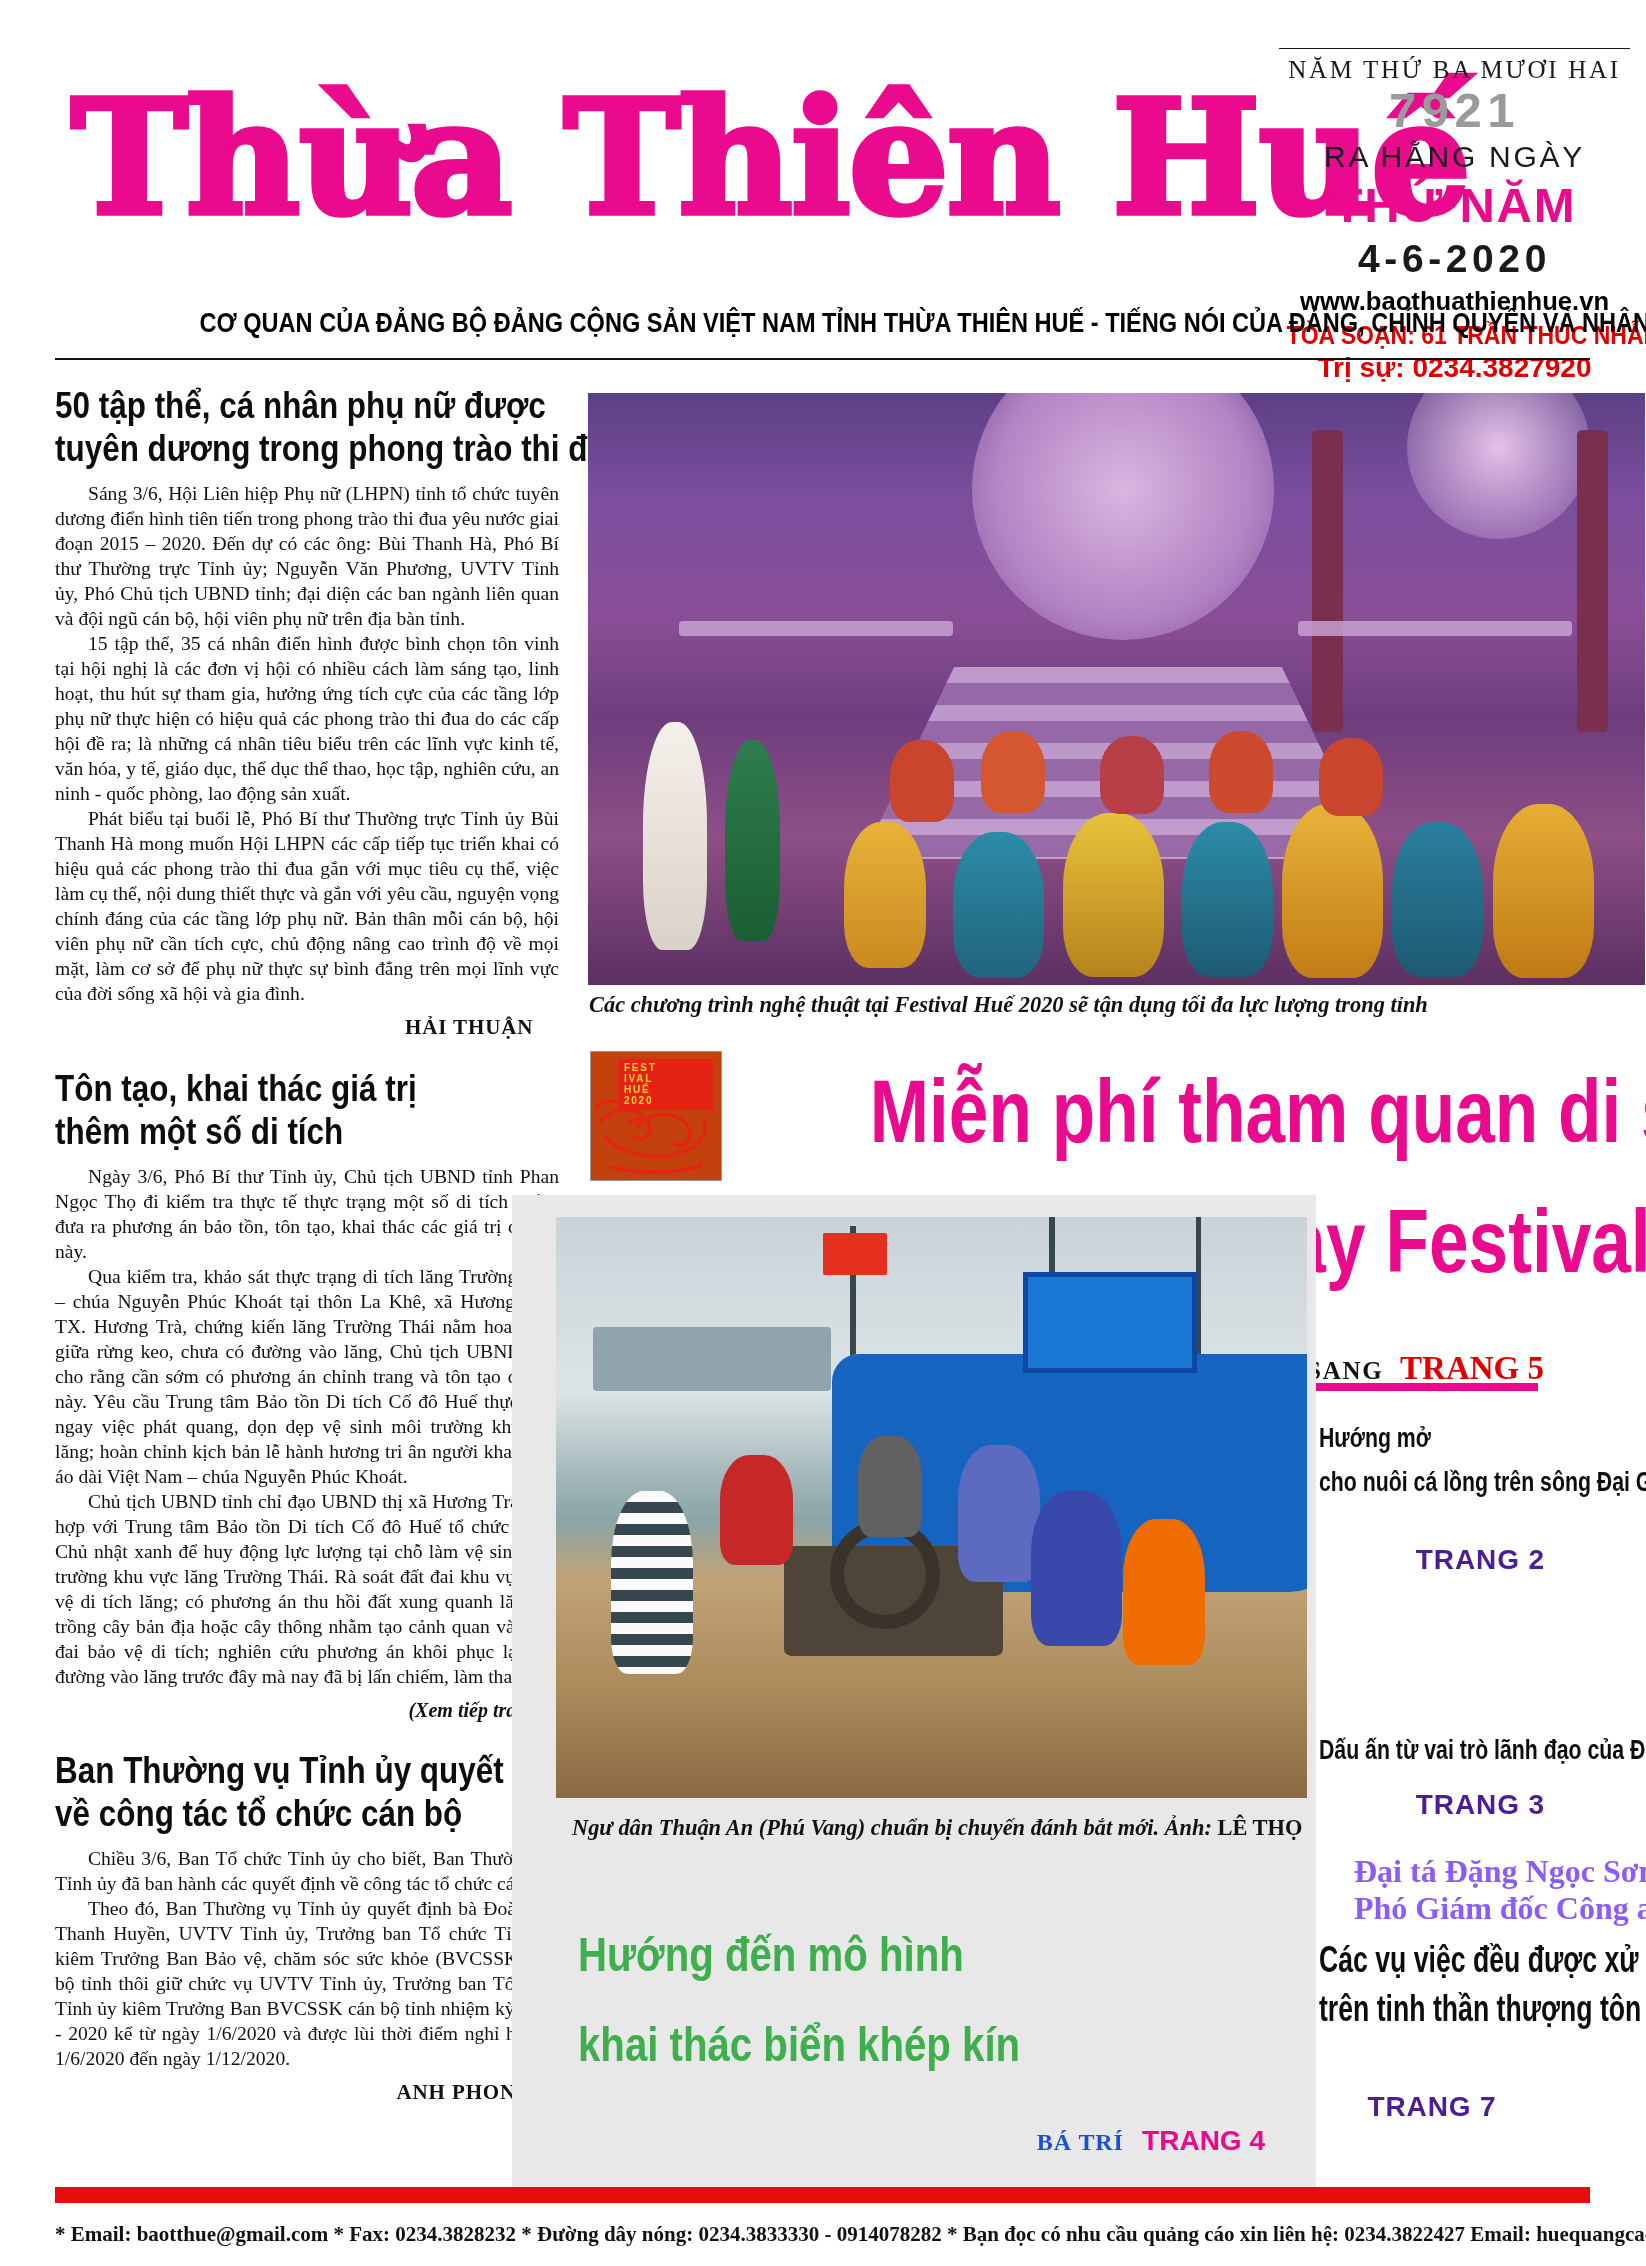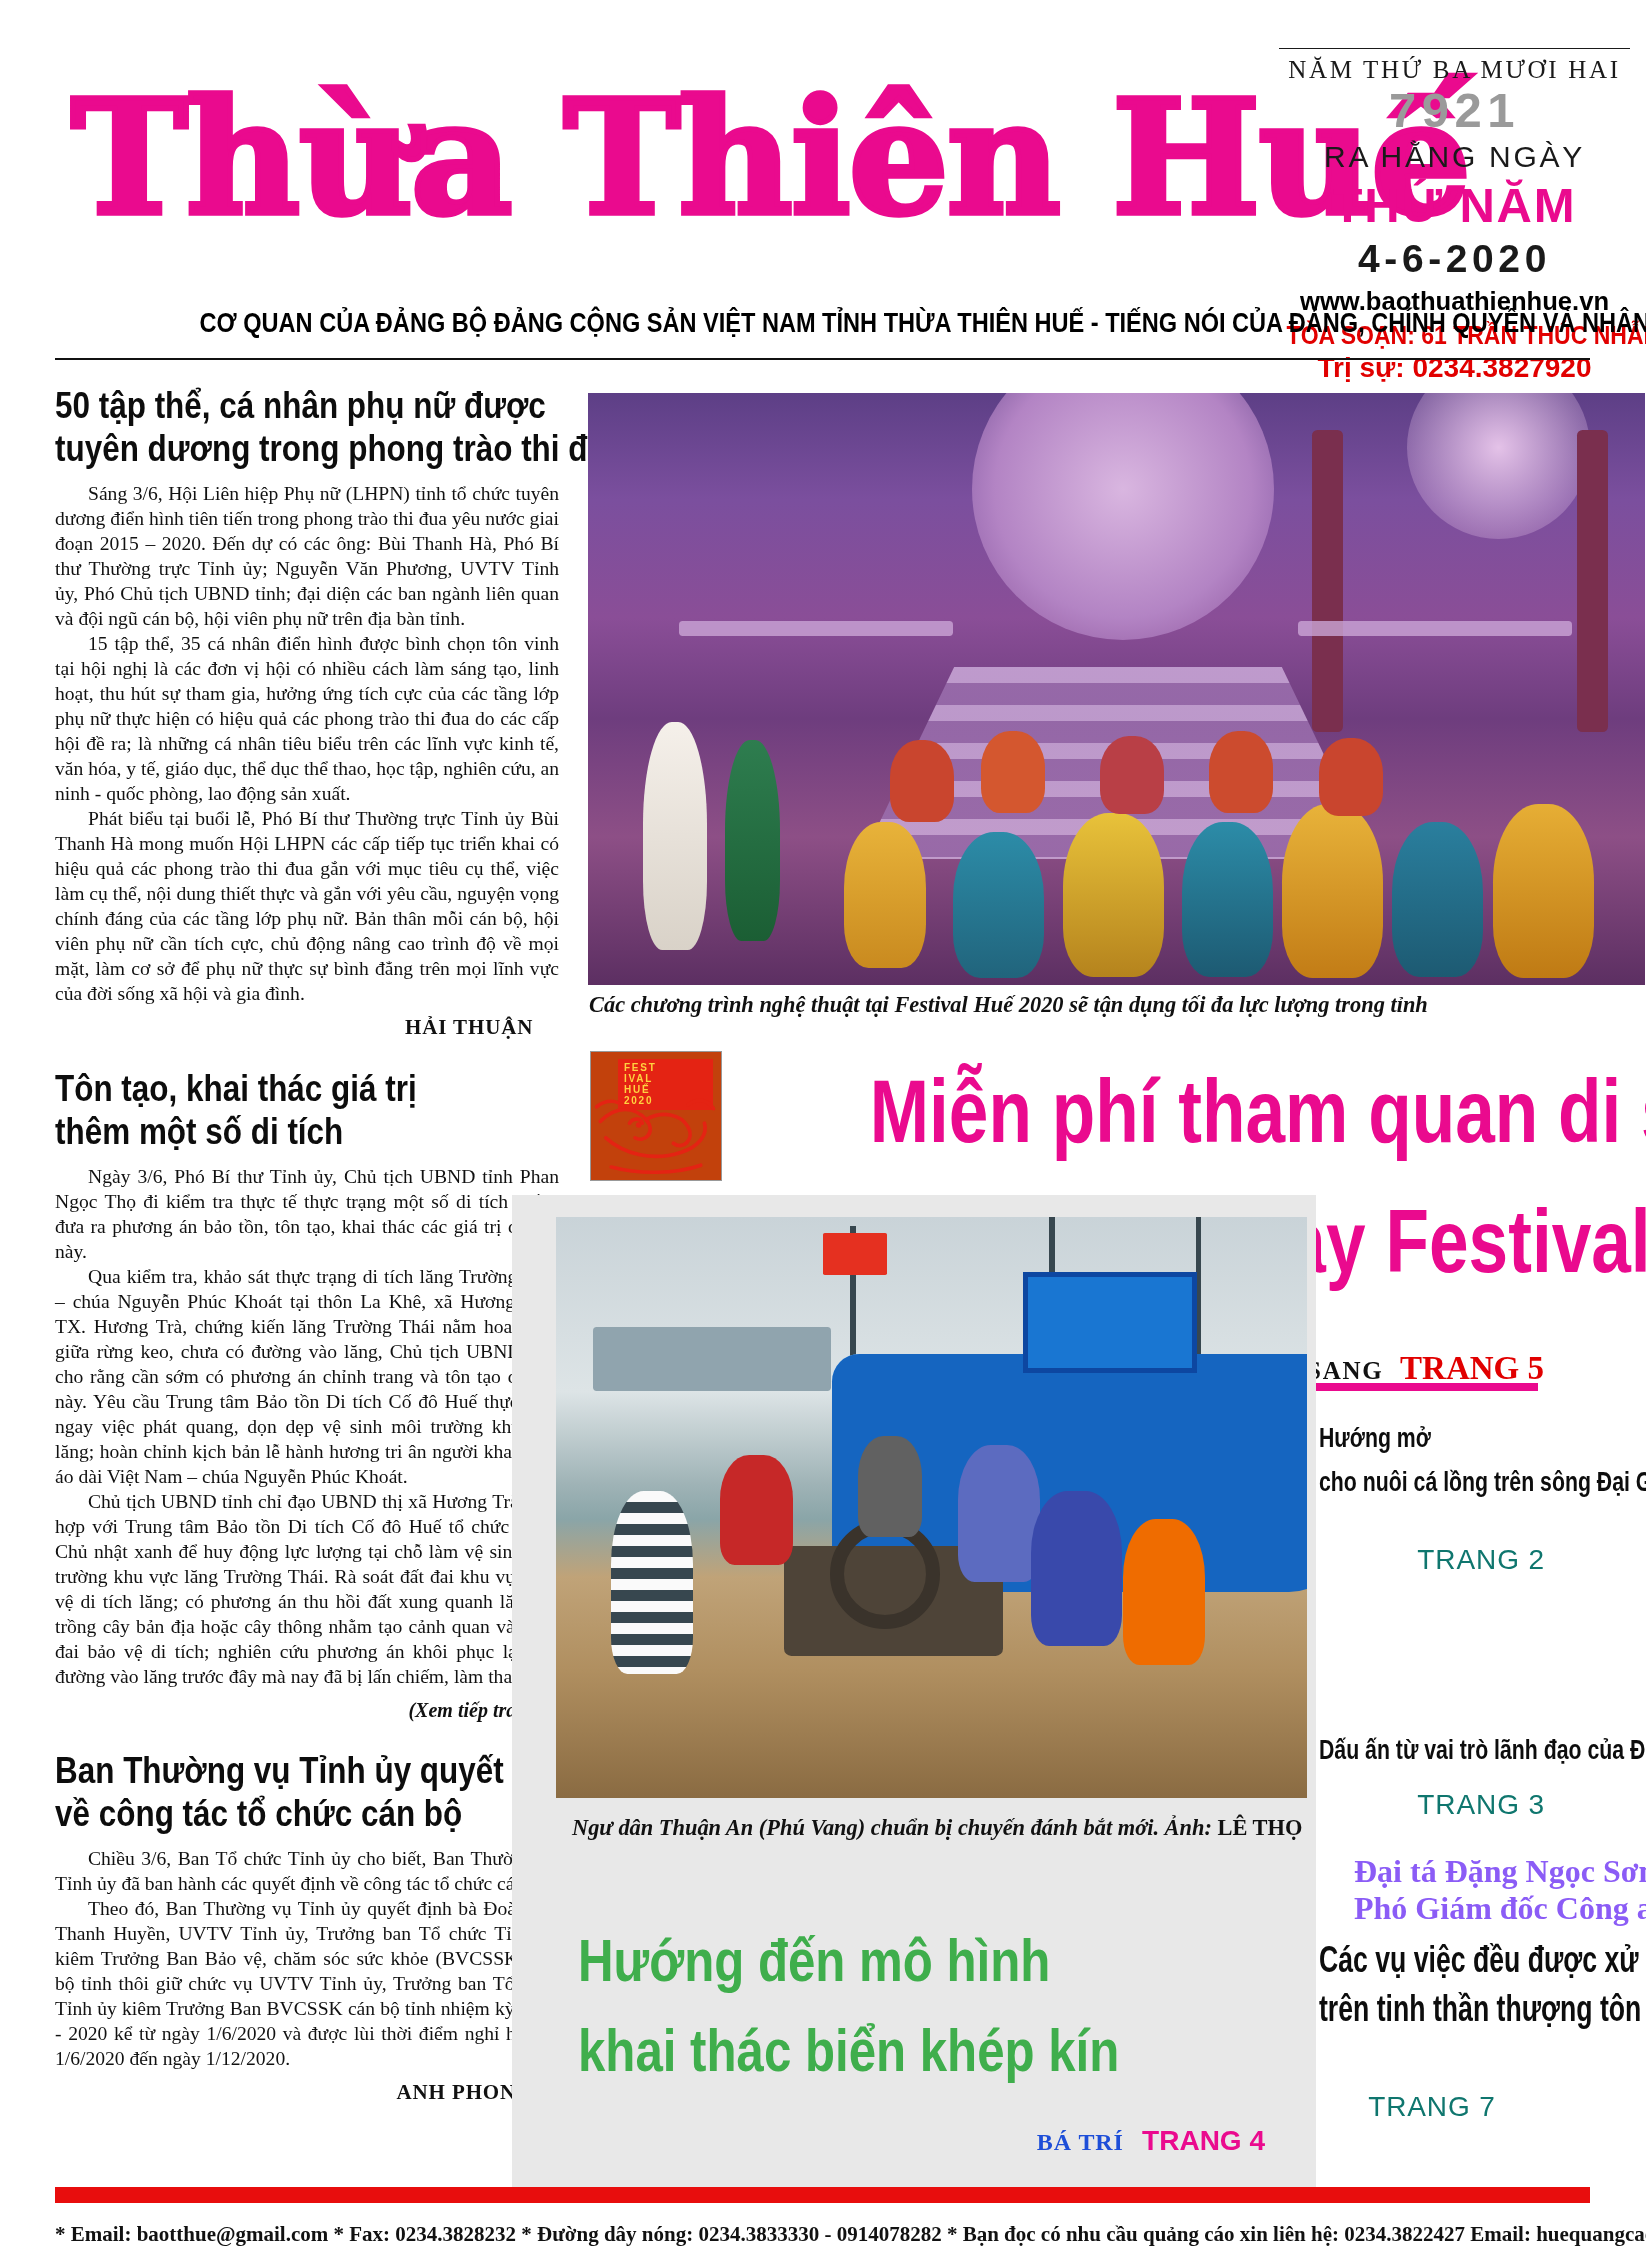--- a/index.html
+++ b/index.html
@@ -86,32 +86,32 @@
   .ship{position:absolute;left:37px;top:110px;width:238px;height:64px;background:#90a4ae;border-radius:3.7px;}
   .machine{position:absolute;left:228px;top:329px;width:219px;height:110px;background:#4e4438;border-radius:7.3px;}
   .wheel{position:absolute;left:274px;top:302px;width:82px;height:82px;border-radius:50%;border:14.6px solid #3a332b;}
   .person{position:absolute;border-radius:40% 40% 20% 20%;}
   .caption2{position:absolute;left:60px;top:620px;font-style:italic;font-weight:bold;
     font-size:22.4px;color:#111;}
   .caption2 b{font-style:normal;}
   .kicker{position:absolute;left:66px;top:678px;font-family:"Liberation Serif",serif;
     font-weight:bold;font-size:35px;color:#121212;}
   .green-line{position:absolute;left:66px;font-family:"Liberation Sans",sans-serif;font-weight:bold;
-    color:#3fae4c;font-size:60px;white-space:nowrap;}
+    color:#3fae4c;font-size:49px;white-space:nowrap;}
   .green-line .cz{display:inline-block;transform:scaleX(.82);transform-origin:0 0;}
   .panel-byline{position:absolute;right:51px;top:930px;white-space:nowrap;}
   .panel-byline .au{font-family:"Liberation Serif",serif;font-weight:bold;font-size:24px;letter-spacing:0.9px;color:#1d4ed8;}
   .panel-byline .pg{font-family:"Liberation Sans",sans-serif;font-weight:bold;font-size:28px;color:#ea0a8e;margin-left:14.6px;}
 
   
   .teaser-line{position:absolute;left:1319px;font-family:"Liberation Sans",sans-serif;font-weight:bold;
     color:#0d0d0d;font-size:28px;white-space:nowrap;}
   .teaser-line .cz{display:inline-block;transform:scaleX(.76);transform-origin:0 0;}
-  .trang{position:absolute;font-family:"Liberation Sans",sans-serif;font-weight:normal;
-    color:#0f766e;font-size:28px;letter-spacing:0.9px;}
+  .trang{position:absolute;font-family:"Liberation Sans",sans-serif;font-weight:bold;
+    color:#4c1d95;font-size:28px;letter-spacing:0.9px;}
   .t3kick{position:absolute;left:1354px;font-family:"Liberation Serif",serif;font-weight:bold;
     font-size:32px;color:#8b5cf6;white-space:nowrap;}
   .t3line{position:absolute;left:1319px;font-family:"Liberation Sans",sans-serif;font-weight:bold;
     font-size:37px;color:#0d0d0d;white-space:nowrap;}
   .t3line .cz{display:inline-block;transform:scaleX(.72);transform-origin:0 0;}
 
   
   .redbar{position:absolute;left:55px;top:2187px;width:1535px;height:15.5px;background:#e80d0d;}
   .footer{position:absolute;left:55px;top:2222px;width:1544px;font-family:"Liberation Serif",serif;
     font-weight:bold;font-size:21px;color:#111;white-space:nowrap;}

